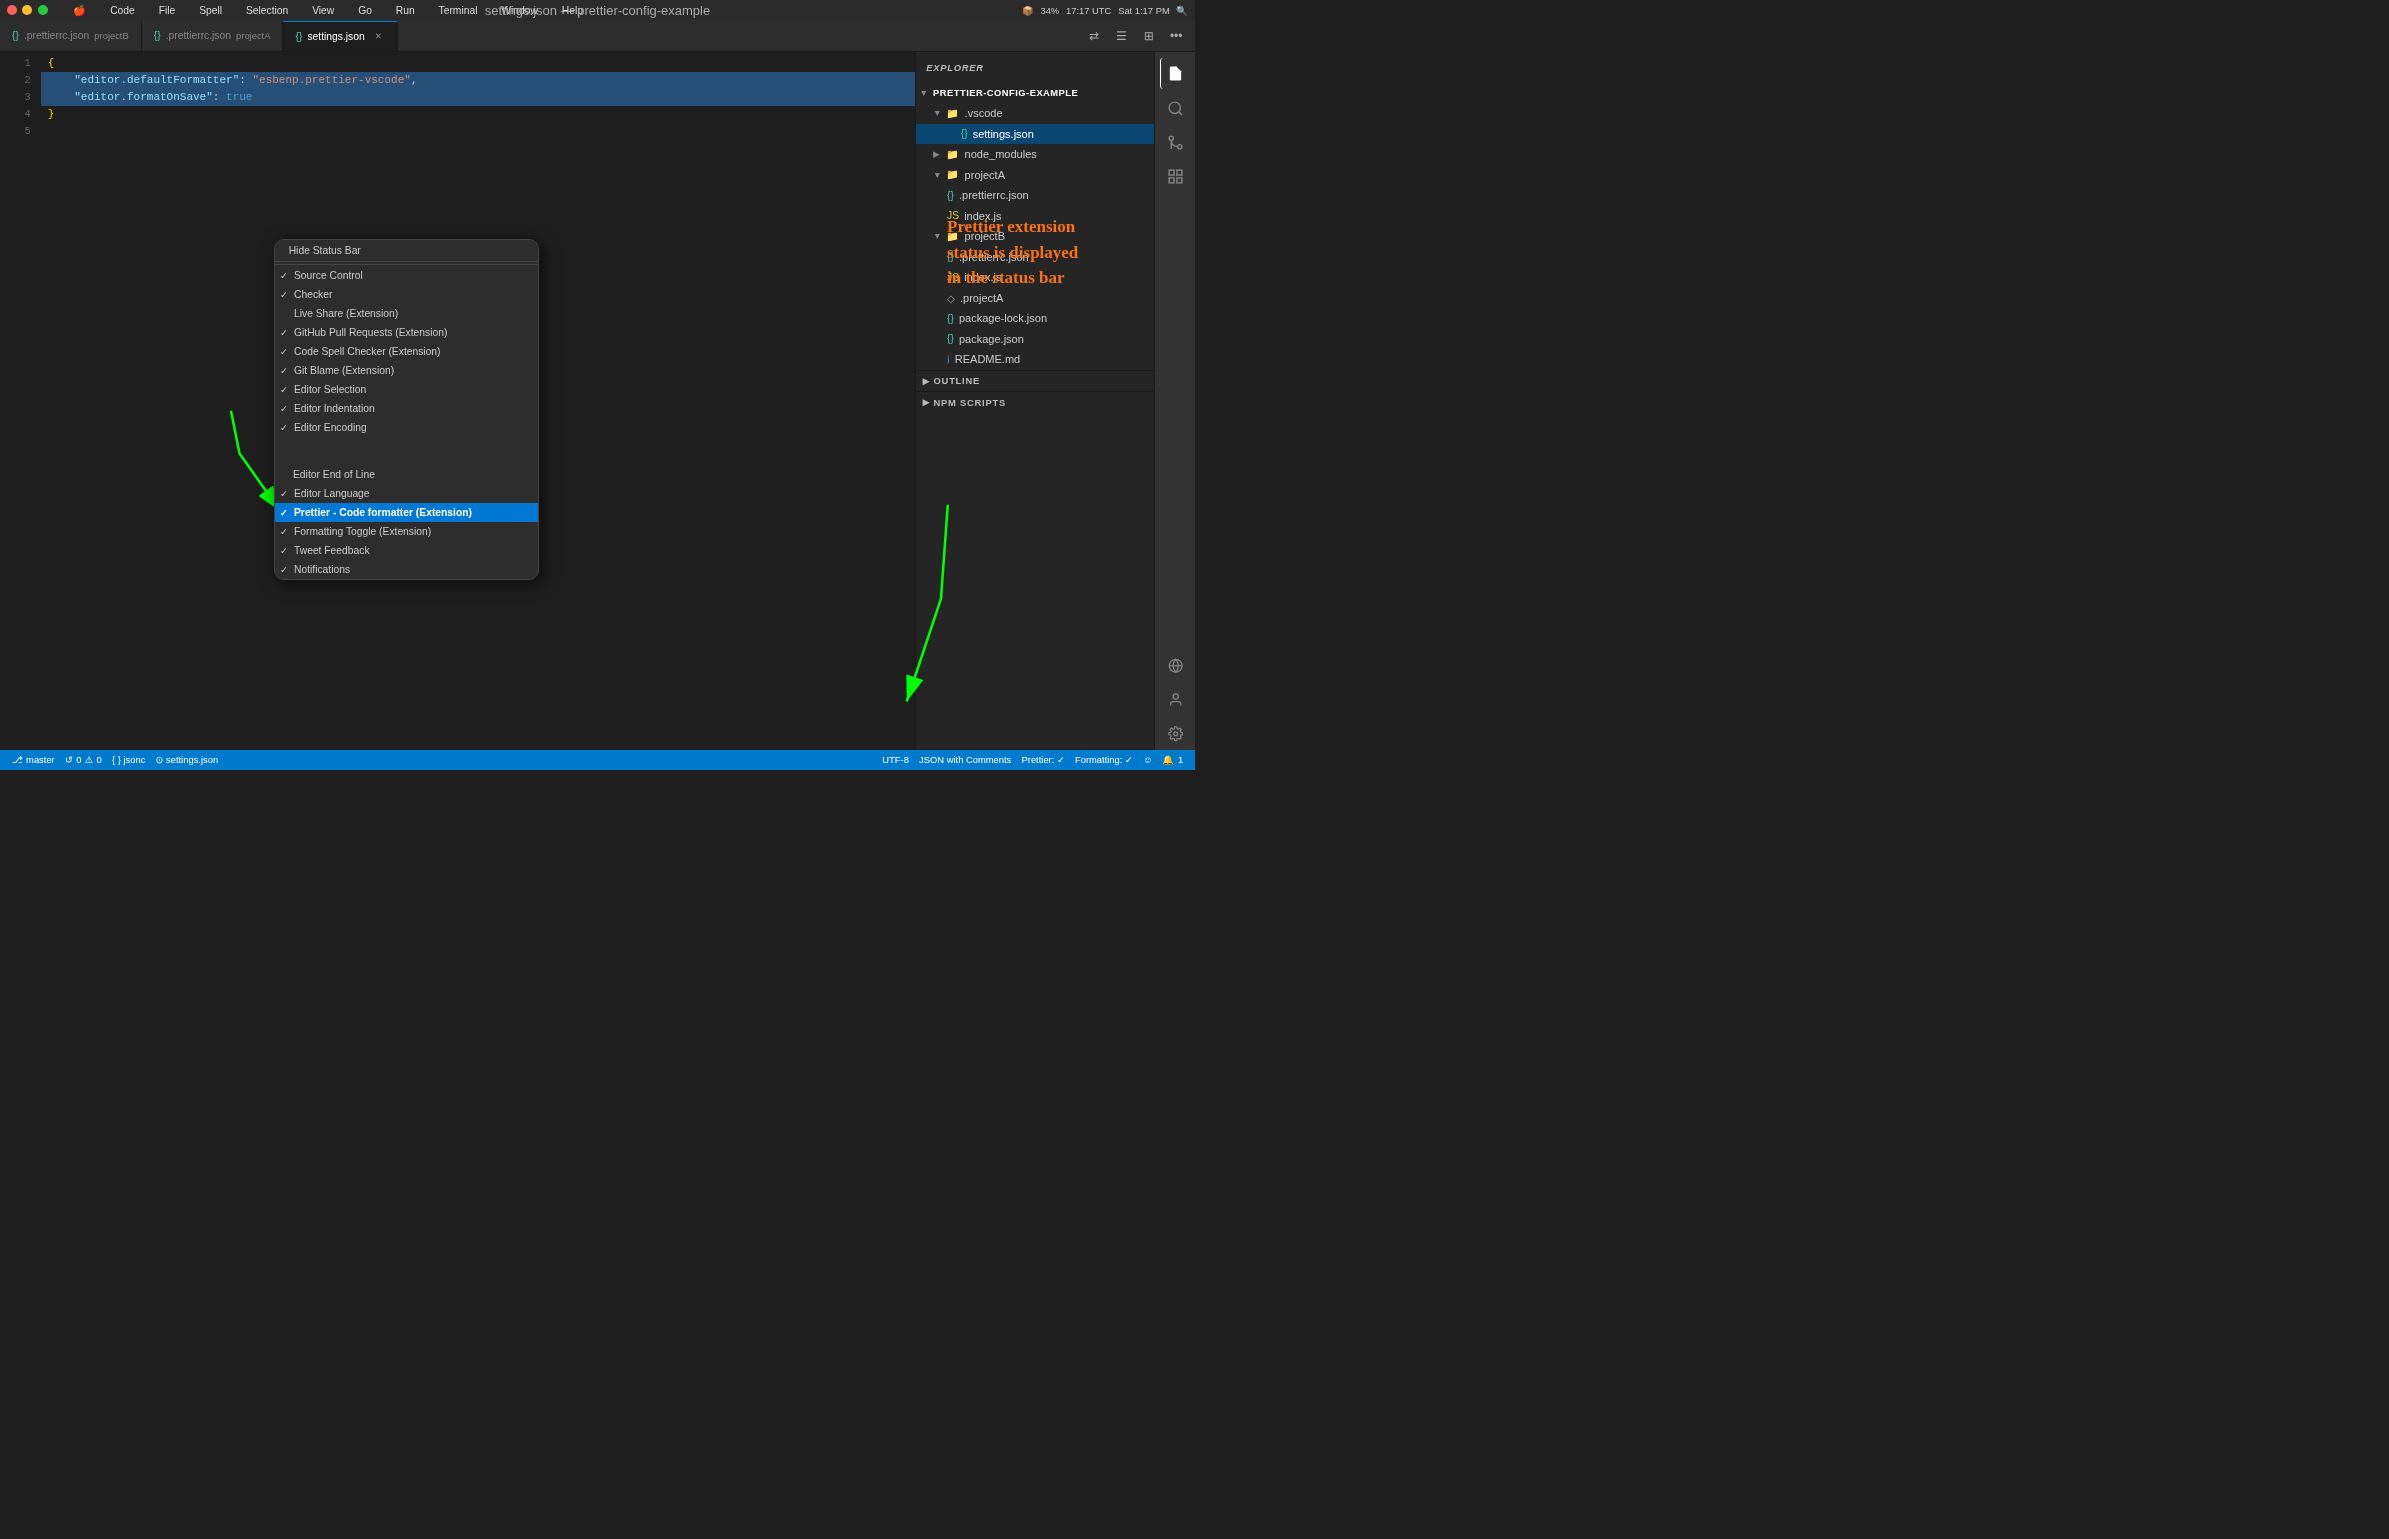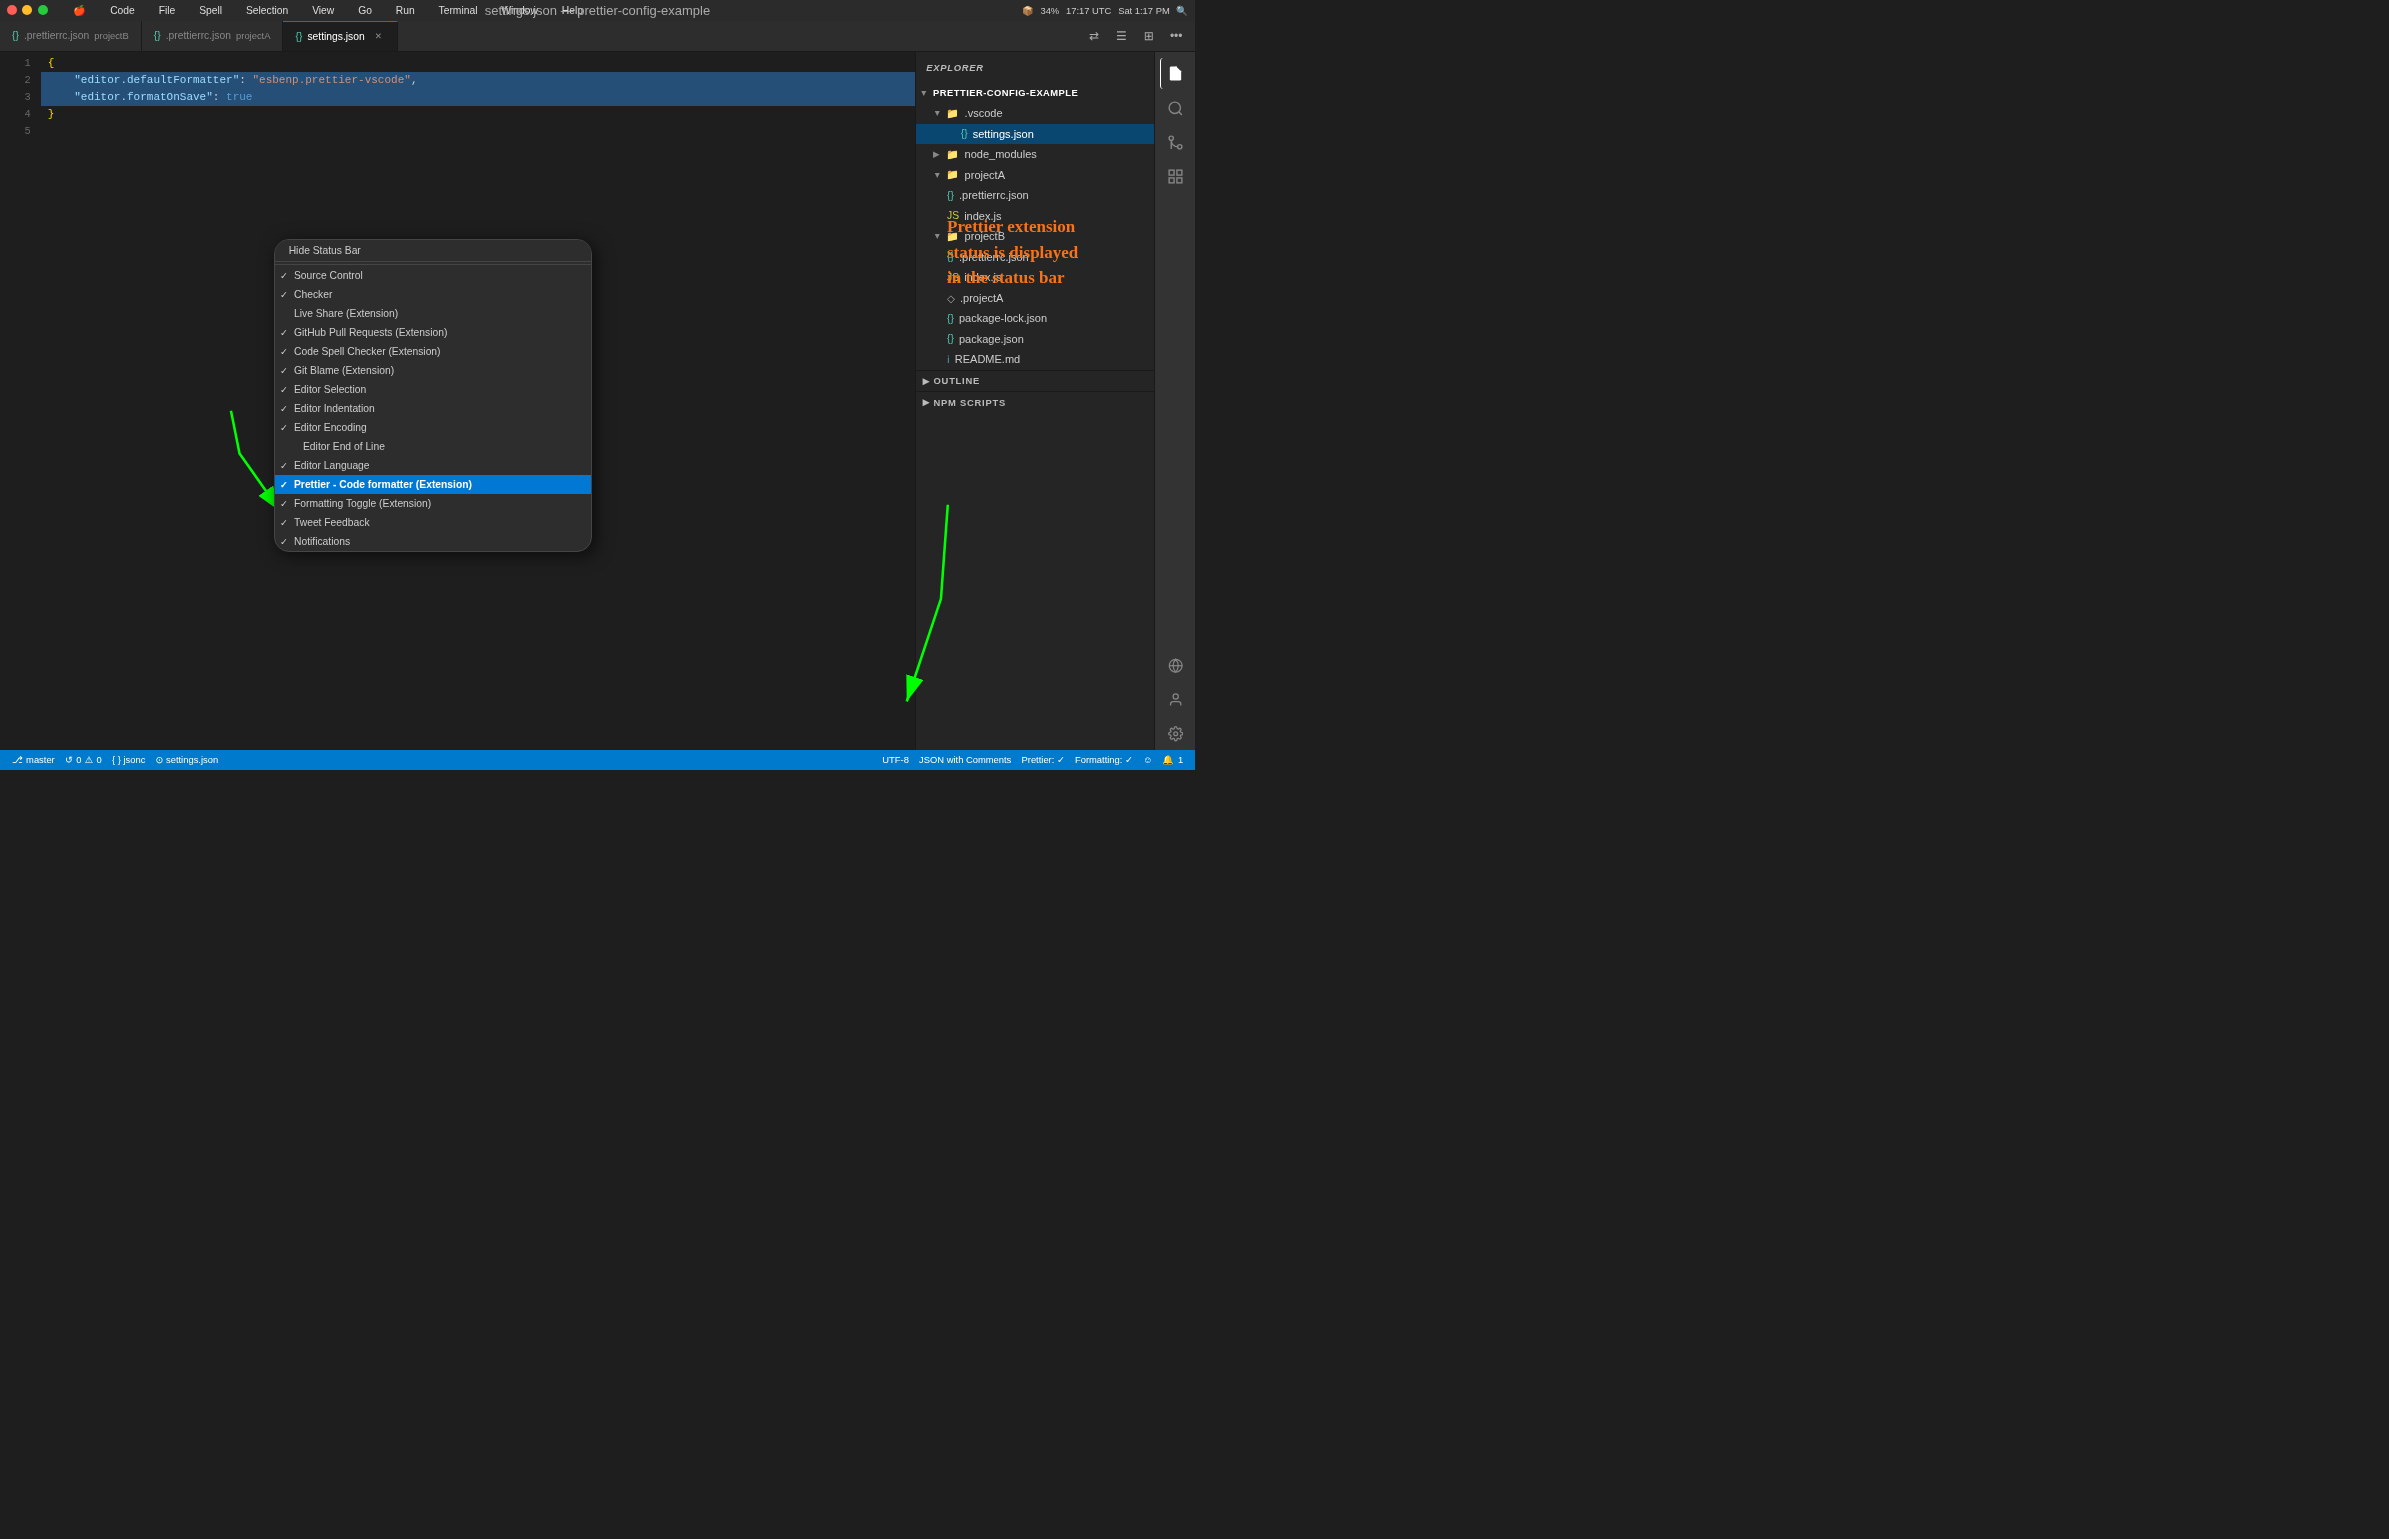--- a/index.html
+++ b/index.html
@@ -266,24 +266,24 @@
       cursor: pointer;
       white-space: nowrap;
     }
     .status-right { margin-left: auto; display: flex; align-items: center; }
 
     
     .context-menu {
       position: absolute;
       left: 274px;
       top: 239px;
-      width: 318px;
+      width: 265px;
       background: #2d2d2d;
       border: 0.9px solid #454545;
-      border-radius: 15px;
+      border-radius: 10px;
       box-shadow: 3.4px 3.4px 17px rgba(0,0,0,0.6);
       z-index: 1000;
       overflow: hidden;
     }
     .menu-header {
       padding: 5.1px 13.7px;
       font-size: 10.3px;
       color: #ccc;
       border-bottom: 0.9px solid #454545;
       background: #2d2d2d;
@@ -612,21 +612,21 @@
   <div class="menu-separator"></div>
   <div class="menu-item checked">Source Control</div>
   <div class="menu-item checked">Checker</div>
   <div class="menu-item" style="padding-left:19px;">Live Share (Extension)</div>
   <div class="menu-item checked">GitHub Pull Requests (Extension)</div>
   <div class="menu-item checked">Code Spell Checker (Extension)</div>
   <div class="menu-item checked">Git Blame (Extension)</div>
   <div class="menu-item checked">Editor Selection</div>
   <div class="menu-item checked">Editor Indentation</div>
   <div class="menu-item checked">Editor Encoding</div>
-  <div class="menu-item" style="padding-left:28px;">Editor End of Line</div>
+  <div class="menu-item" style="padding-left:18px;margin-top:28px;">Editor End of Line</div>
   <div class="menu-item checked">Editor Language</div>
   <div class="menu-item checked highlighted">Prettier - Code formatter (Extension)</div>
   <div class="menu-item checked">Formatting Toggle (Extension)</div>
   <div class="menu-item checked">Tweet Feedback</div>
   <div class="menu-item checked">Notifications</div>
 </div>
 
 <div class="annotation" style="color: #f97316; position: absolute; right: 43px; top: 214px; font-size: 17px; font-family: 'Comic Sans MS', cursive; line-height: 1.5; text-align: left; width: 205px; z-index: 500; pointer-events: none;">
   <span>Prettier extension<br>status is displayed<br>in the status bar</span>
 </div>

